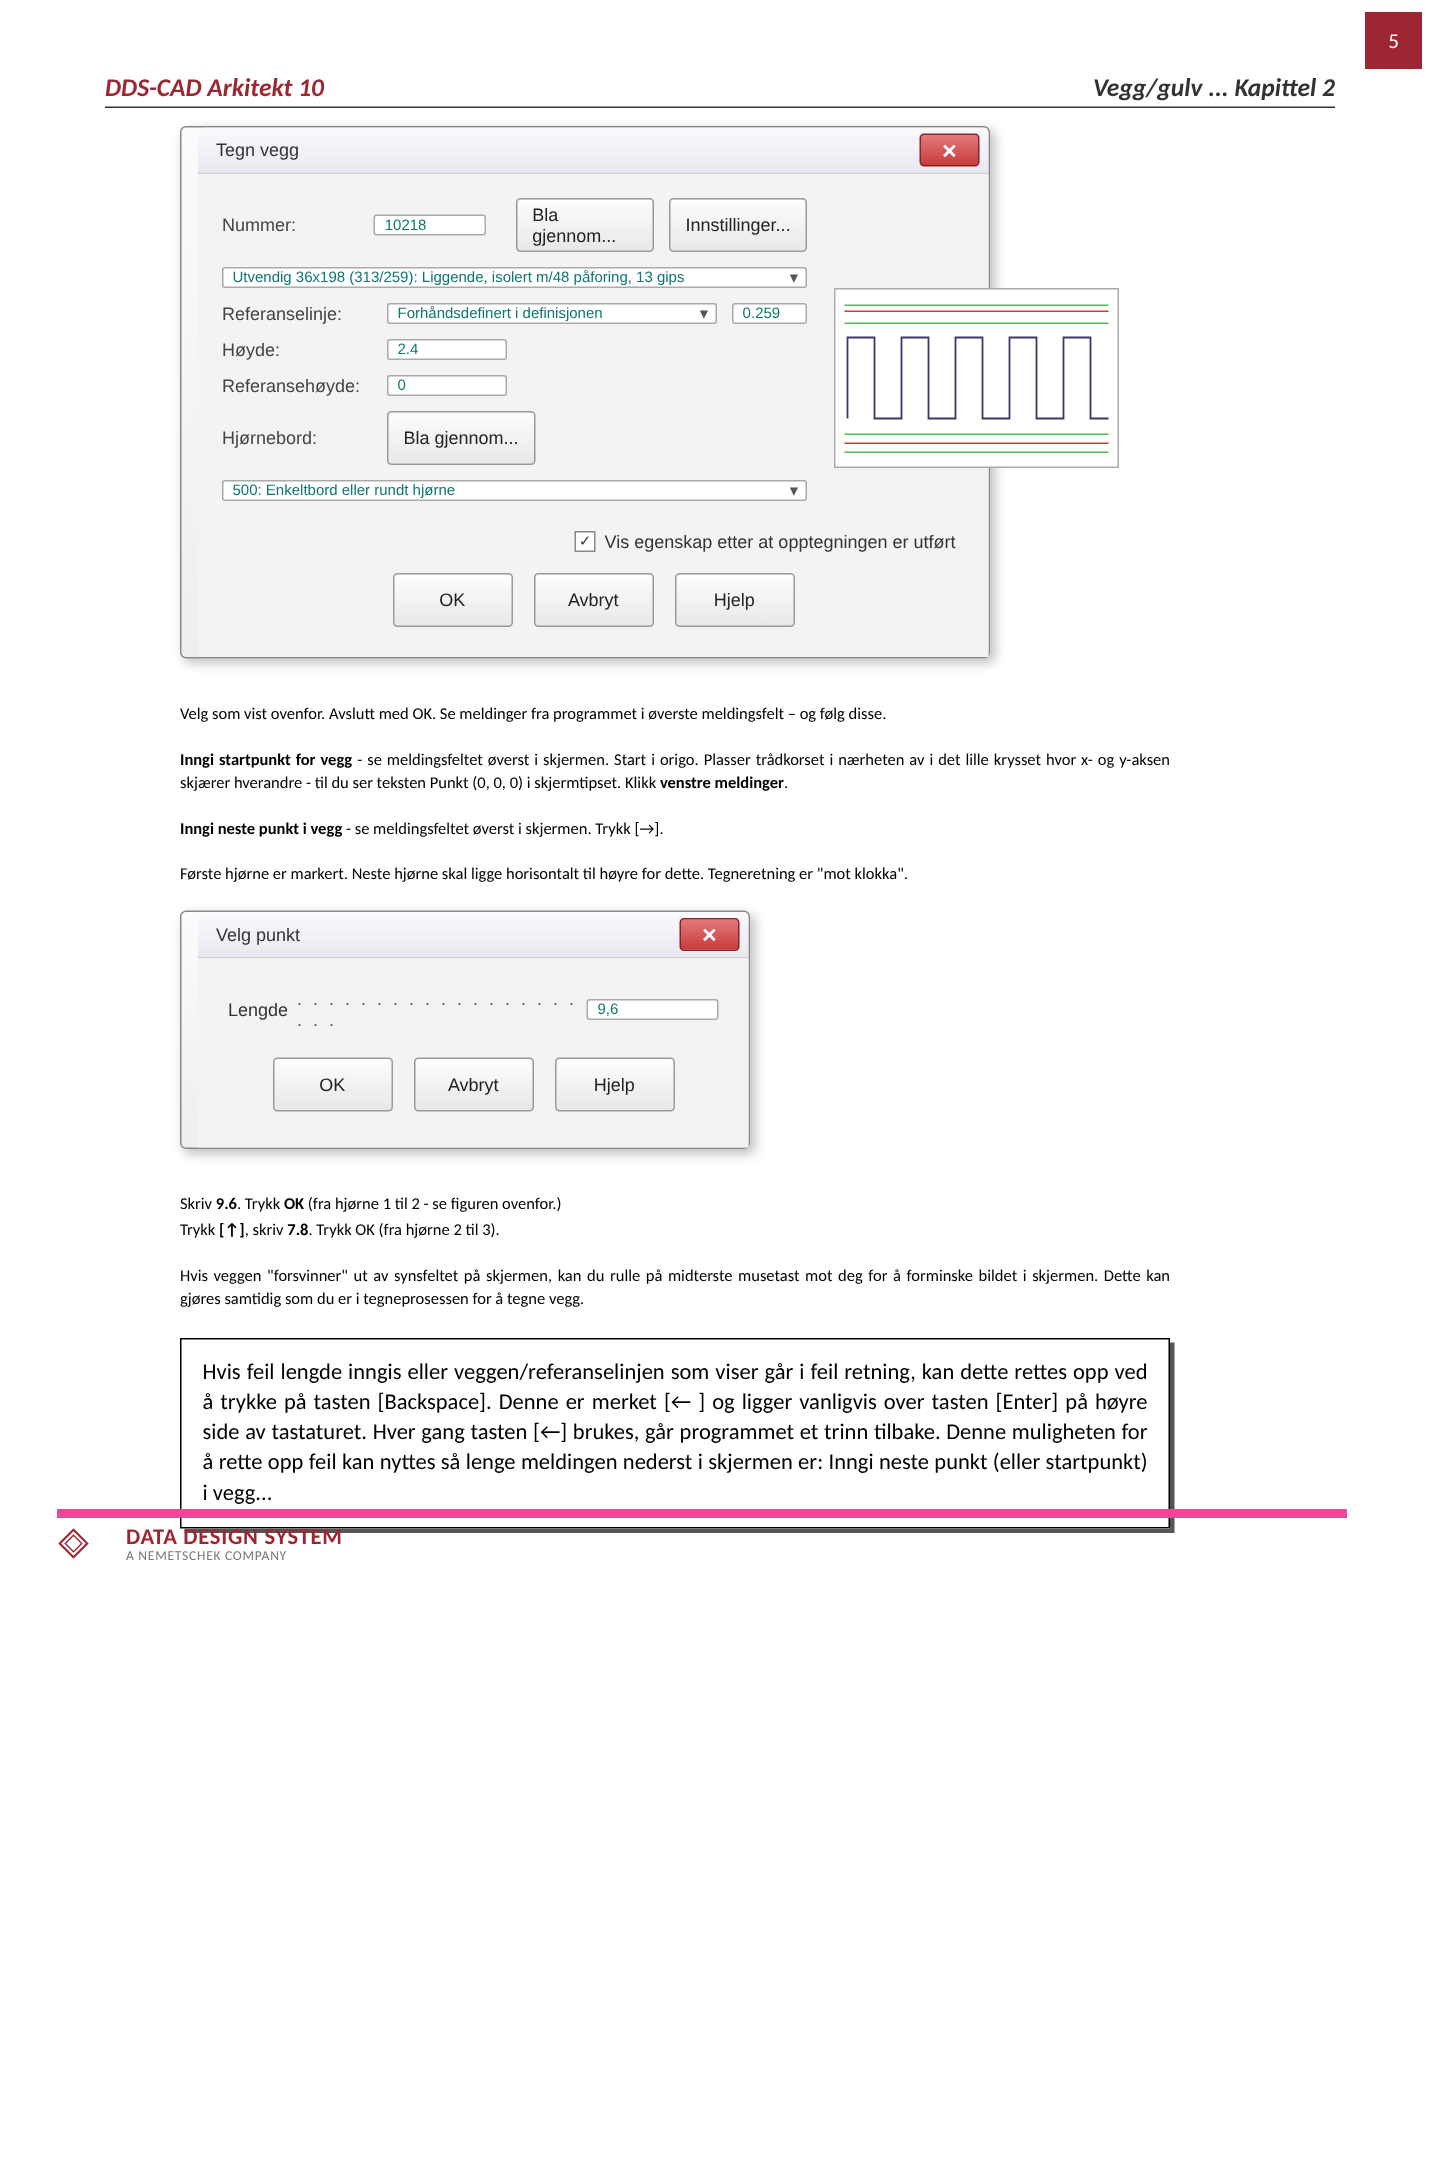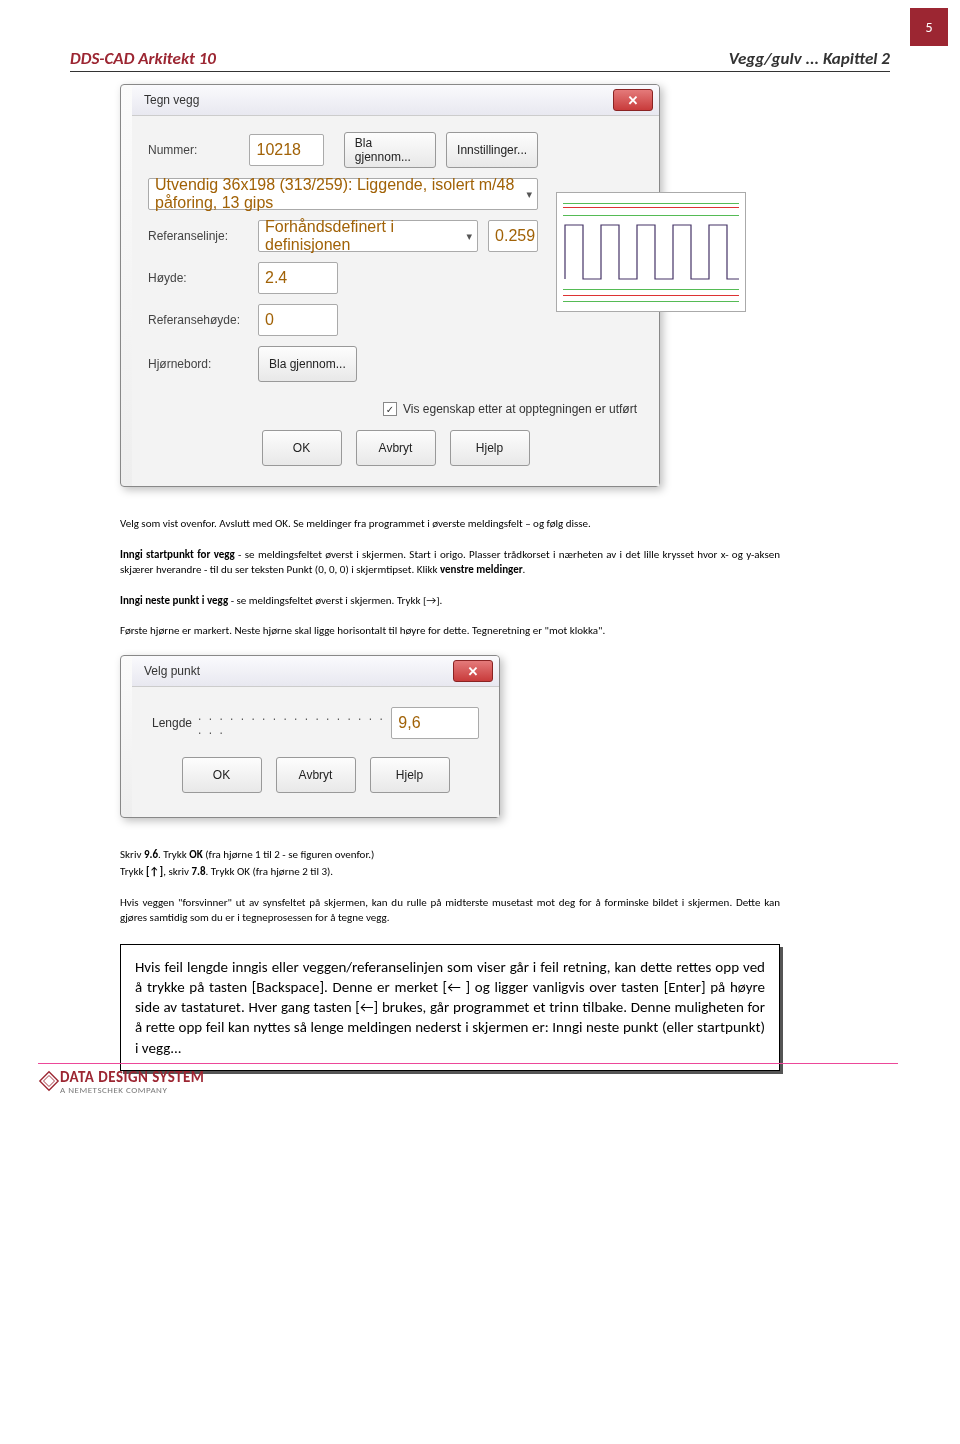--- a/index.html
+++ b/index.html
@@ -51,22 +51,22 @@
     color:#fff; display:flex; align-items:center; justify-content:center;
     font-size:13px; font-weight:bold;
   }
   .dlgbody { padding: 16px 16px 6px 16px; background:#f3f3f3;}
   .dlg1body { display:flex; gap:18px; }
   .leftcol { flex:1; }
   .row { display:flex; align-items:center; gap:10px; margin-bottom:10px; }
   .row label { width:100px; color:#444; }
   .tb {
     background:#fff; border:1px solid #aaa; border-radius:2px;
-    padding:3px 6px; height:32px; display:flex; align-items:center;
-    font-family: inherit; font-size:16px; color:#a16207;
+    padding:3px 6px; height:14px; display:flex; align-items:center;
+    font-family: inherit; font-size:10px; color:#0f766e;
   }
   .btnw {
     background: linear-gradient(#fdfdfd,#e8e8e8);
     border:1px solid #999; border-radius:3px;
     padding:3px 10px; height:36px;
     display:flex; align-items:center; justify-content:center;
     font-family:inherit; font-size:12px; color:#222;
     cursor:pointer;
   }
   .dd { position:relative; flex:1; }
@@ -91,22 +91,22 @@
   .smalldialog .dlgbody { padding:20px 20px 10px 20px; }
   .dotlabel { letter-spacing: 2px; color:#555; }
   .note {
     border:1px solid #000; padding:12px 14px;
     line-height:1.35; font-size:15px; text-align:justify;
     box-shadow: 3px 3px 0 #555;
     margin-top:18px;
   }
   .footer {
     position:absolute; left:38px; bottom:6px;
-    display:flex; align-items:center; gap:0;
-    border-top:1px solid #ec4899;
+    display:flex; align-items:center; gap:24px;
+    border-top:6px solid #ec4899;
     padding-top:4px; width:860px;
   }
   .logo {
     width:22px; height:22px; position:relative;
   }
   .logo svg { display:block; }
   .brand { color:#9c2632; font-weight:600; font-size:15px; letter-spacing:.5px; font-variant:small-caps;}
   .brand-sub { color:#777; font-size:9px; letter-spacing:.5px; margin-top:-2px;}
 </style>
 </head>
@@ -154,20 +154,25 @@
               <label>Høyde:</label>
               <div class="tb" style="width:80px;">2.4</div>
             </div>
             <div class="row">
               <label>Referansehøyde:</label>
               <div class="tb" style="width:80px;">0</div>
             </div>
             <div class="row">
               <label>Hjørnebord:</label>
               <div class="btnw">Bla gjennom...</div>
+            </div>
+            <div class="row">
+              <div class="dd" style="width:100%">
+                <div class="tb">500: Enkeltbord eller rundt hjørne</div>
+              </div>
             </div>
           </div>
           <div>
             <div class="preview" style="margin-top:60px;">
               <div class="greenline" style="top:10px;"></div>
               <div class="redline" style="top:14px;"></div>
               <div class="greenline" style="top:22px;"></div>
               <svg style="top:28px; width:178px; height:60px;" viewBox="0 0 178 60">
                 <path d="M2 58 L2 4 L20 4 L20 58 L38 58 L38 4 L56 4 L56 58 L74 58 L74 4 L92 4 L92 58 L110 58 L110 4 L128 4 L128 58 L146 58 L146 4 L164 4 L164 58 L176 58" fill="none" stroke="#436" stroke-width="1.2"></path>
               </svg>

